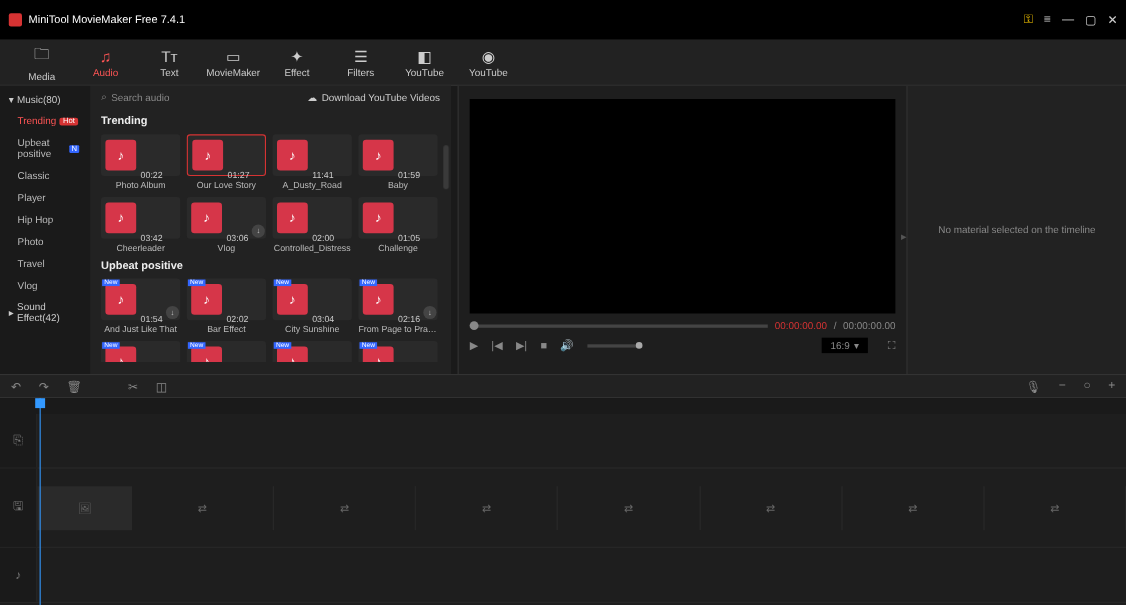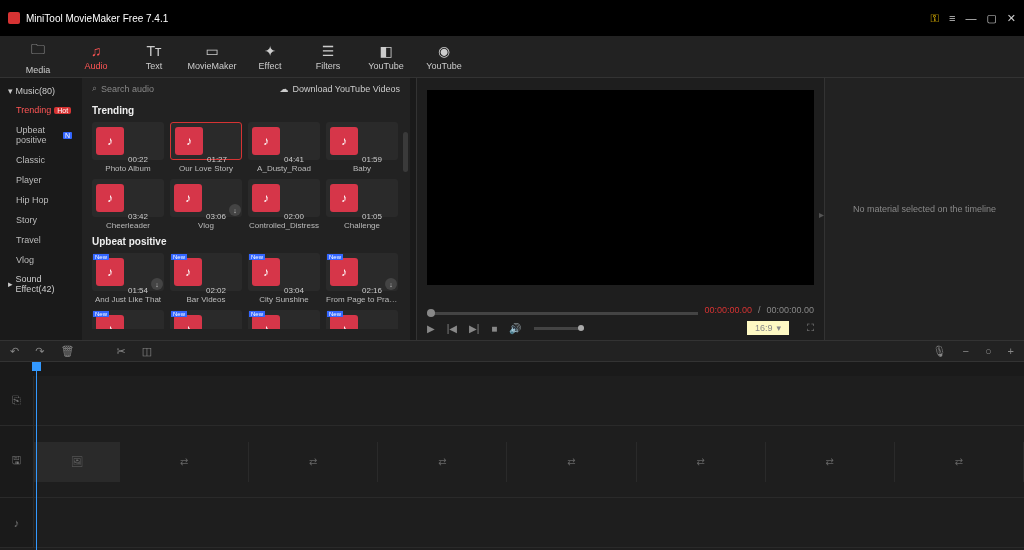--- a/index.html
+++ b/index.html
@@ -41,30 +41,30 @@
 .card-label { color: #bbb; font-size: 8px; margin-top: 4px; text-align: center; white-space: nowrap; overflow: hidden; text-overflow: ellipsis; width: 72px; }
 .new-corner { position: absolute; top: 1px; left: 1px; background: #3366ff; color: #fff; font-size: 6px; padding: 0 2px; }
 .dl-corner { position: absolute; bottom: 1px; right: 1px; width: 12px; height: 12px; background: #444; border-radius: 50%; display: flex; align-items: center; justify-content: center; font-size: 7px; color: #ccc; }
 
 .player-panel { flex: 1; background: #1e1e1e; padding: 6px 10px; margin-left: 6px; border-left: 1px solid #333; }
 .player-hdr { display: flex; justify-content: space-between; align-items: center; height: 20px; }
 .player-title { color: #ccc; font-size: 10px; }
 .player-btns { display: flex; gap: 12px; color: #ccc; font-size: 10px; }
 .pbtn { display: flex; align-items: center; gap: 4px; cursor: pointer; }
 .preview { background: #000; height: 195px; margin-top: 6px; }
-.prog-row { display: flex; align-items: flex-end; margin-top: 20px; gap: 6px; }
+.prog-row { display: flex; align-items: center; margin-top: 6px; gap: 6px; }
 .prog-bar { flex: 1; height: 3px; background: #444; position: relative; }
 .prog-dot { position: absolute; left: 0; top: -3px; width: 8px; height: 8px; background: #888; border-radius: 50%; }
 .time-cur { color: #d63333; font-size: 9px; }
 .time-tot { color: #888; font-size: 9px; }
 .ctrl-row { display: flex; align-items: center; gap: 12px; margin-top: 6px; color: #888; }
 .ctrl-btn { cursor: pointer; font-size: 10px; }
 .vol-bar { width: 50px; height: 3px; background: #444; position: relative; }
 .vol-dot { position: absolute; right: 0; top: -2px; width: 6px; height: 6px; background: #aaa; border-radius: 50%; }
-.ratio-box { margin-left: auto; background: #fef9c3; padding: 2px 8px; font-size: 9px; display: flex; align-items: center; gap: 4px; }
+.ratio-box { margin-left: auto; background: #000000; padding: 2px 8px; font-size: 9px; display: flex; align-items: center; gap: 4px; }
 .fs-btn { color: #888; cursor: pointer; margin-left: 6px; }
 
 .side-info { width: 200px; background: #222; display: flex; align-items: center; justify-content: center; color: #888; font-size: 9px; border-left: 1px solid #333; position: relative;}
 .collapse-handle { position: absolute; left: -6px; top: 50%; color: #555; font-size: 10px;}
 
 .timeline-tb { background: #222; height: 22px; display: flex; align-items: center; padding: 0 10px; gap: 16px; border-top: 1px solid #333; border-bottom: 1px solid #333; }
 .tl-btn { color: #888; cursor: pointer; font-size: 11px; }
 .tl-spacer { flex: 1; }
 
 .timeline { background: #1e1e1e; height: 204px; position: relative; }
@@ -148,21 +148,21 @@
           <div class="side-item">
             <span>Classic</span>
           </div>
           <div class="side-item">
             <span>Player</span>
           </div>
           <div class="side-item">
             <span>Hip Hop</span>
           </div>
           <div class="side-item">
-            <span>Story</span>
+            <span>Photo</span>
           </div>
           <div class="side-item">
             <span>Travel</span>
           </div>
           <div class="side-item">
             <span>Vlog</span>
           </div>
         </div>
       <div class="side-hdr">▸ <span>Sound Effect(42)</span></div>
     </div>
@@ -195,21 +195,21 @@
       <div class="thumb">♪</div>
       <div class="dur">01:27</div>
 
     </div>
     <div class="card-label">Our Love Story</div>
             </div>
             <div class="card">
               <div class="card-top">
 
       <div class="thumb">♪</div>
-      <div class="dur">04:41</div>
+      <div class="dur">11:41</div>
 
     </div>
     <div class="card-label">A_Dusty_Road</div>
             </div>
             <div class="card">
               <div class="card-top">
 
       <div class="thumb">♪</div>
       <div class="dur">01:59</div>
 
@@ -264,21 +264,21 @@
     </div>
     <div class="card-label">And Just Like That</div>
             </div>
             <div class="card">
               <div class="card-top">
       <div class="new-corner">New</div>
       <div class="thumb">♪</div>
       <div class="dur">02:02</div>
 
     </div>
-    <div class="card-label">Bar Videos</div>
+    <div class="card-label">Bar Effect</div>
             </div>
             <div class="card">
               <div class="card-top">
       <div class="new-corner">New</div>
       <div class="thumb">♪</div>
       <div class="dur">03:04</div>
 
     </div>
     <div class="card-label">City Sunshine</div>
             </div>

